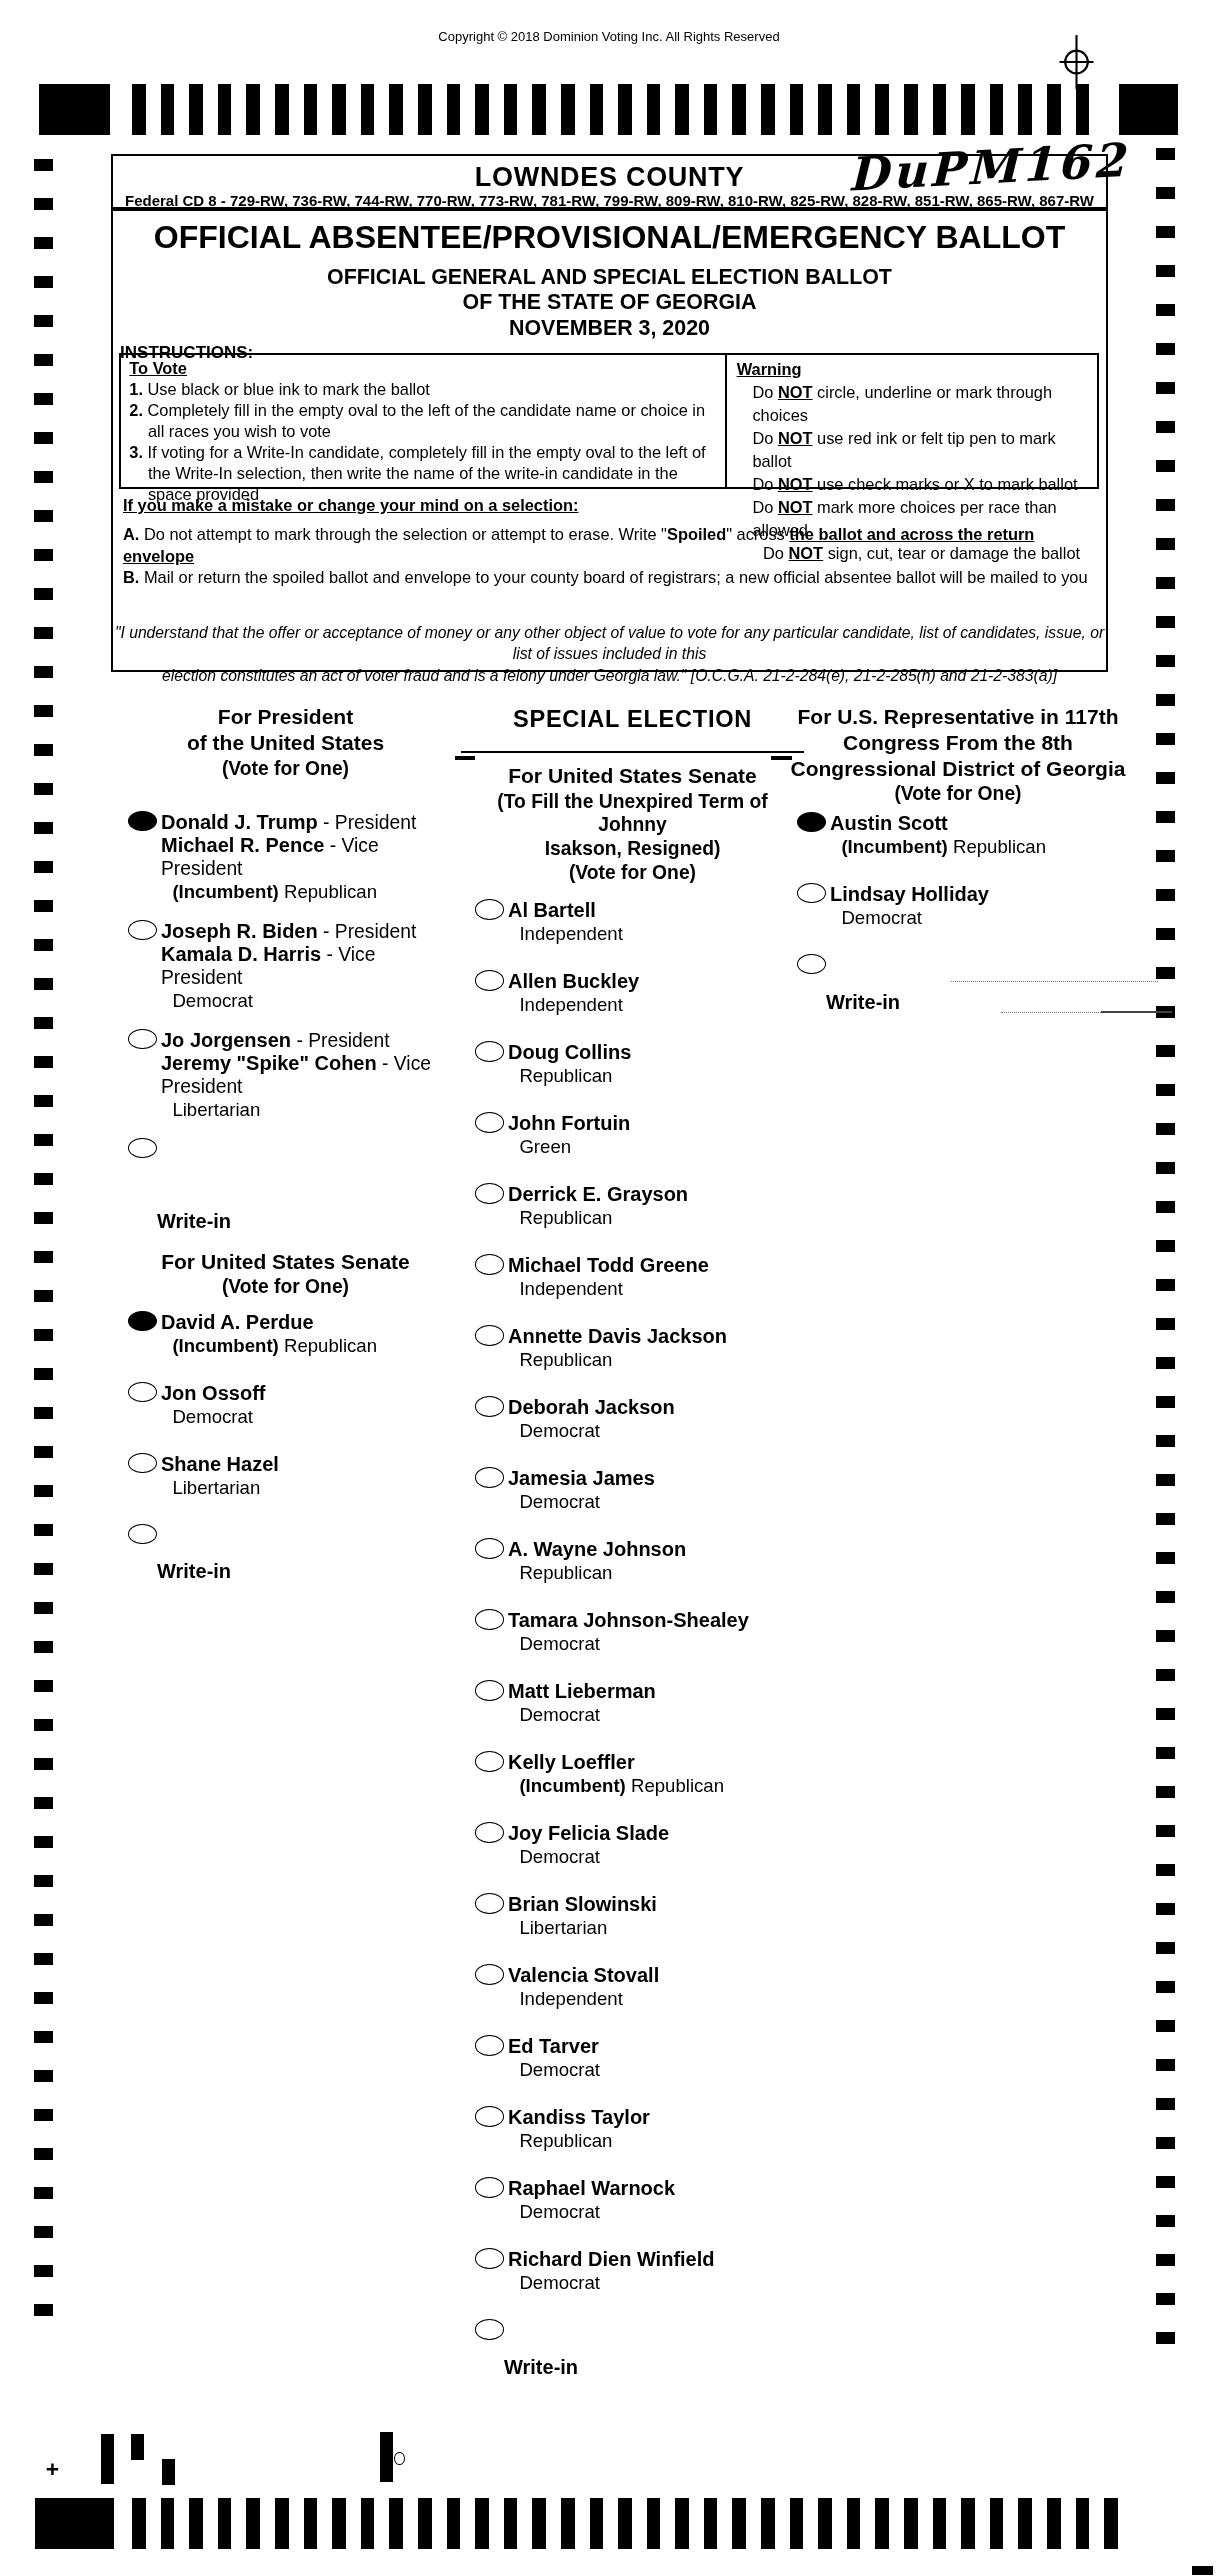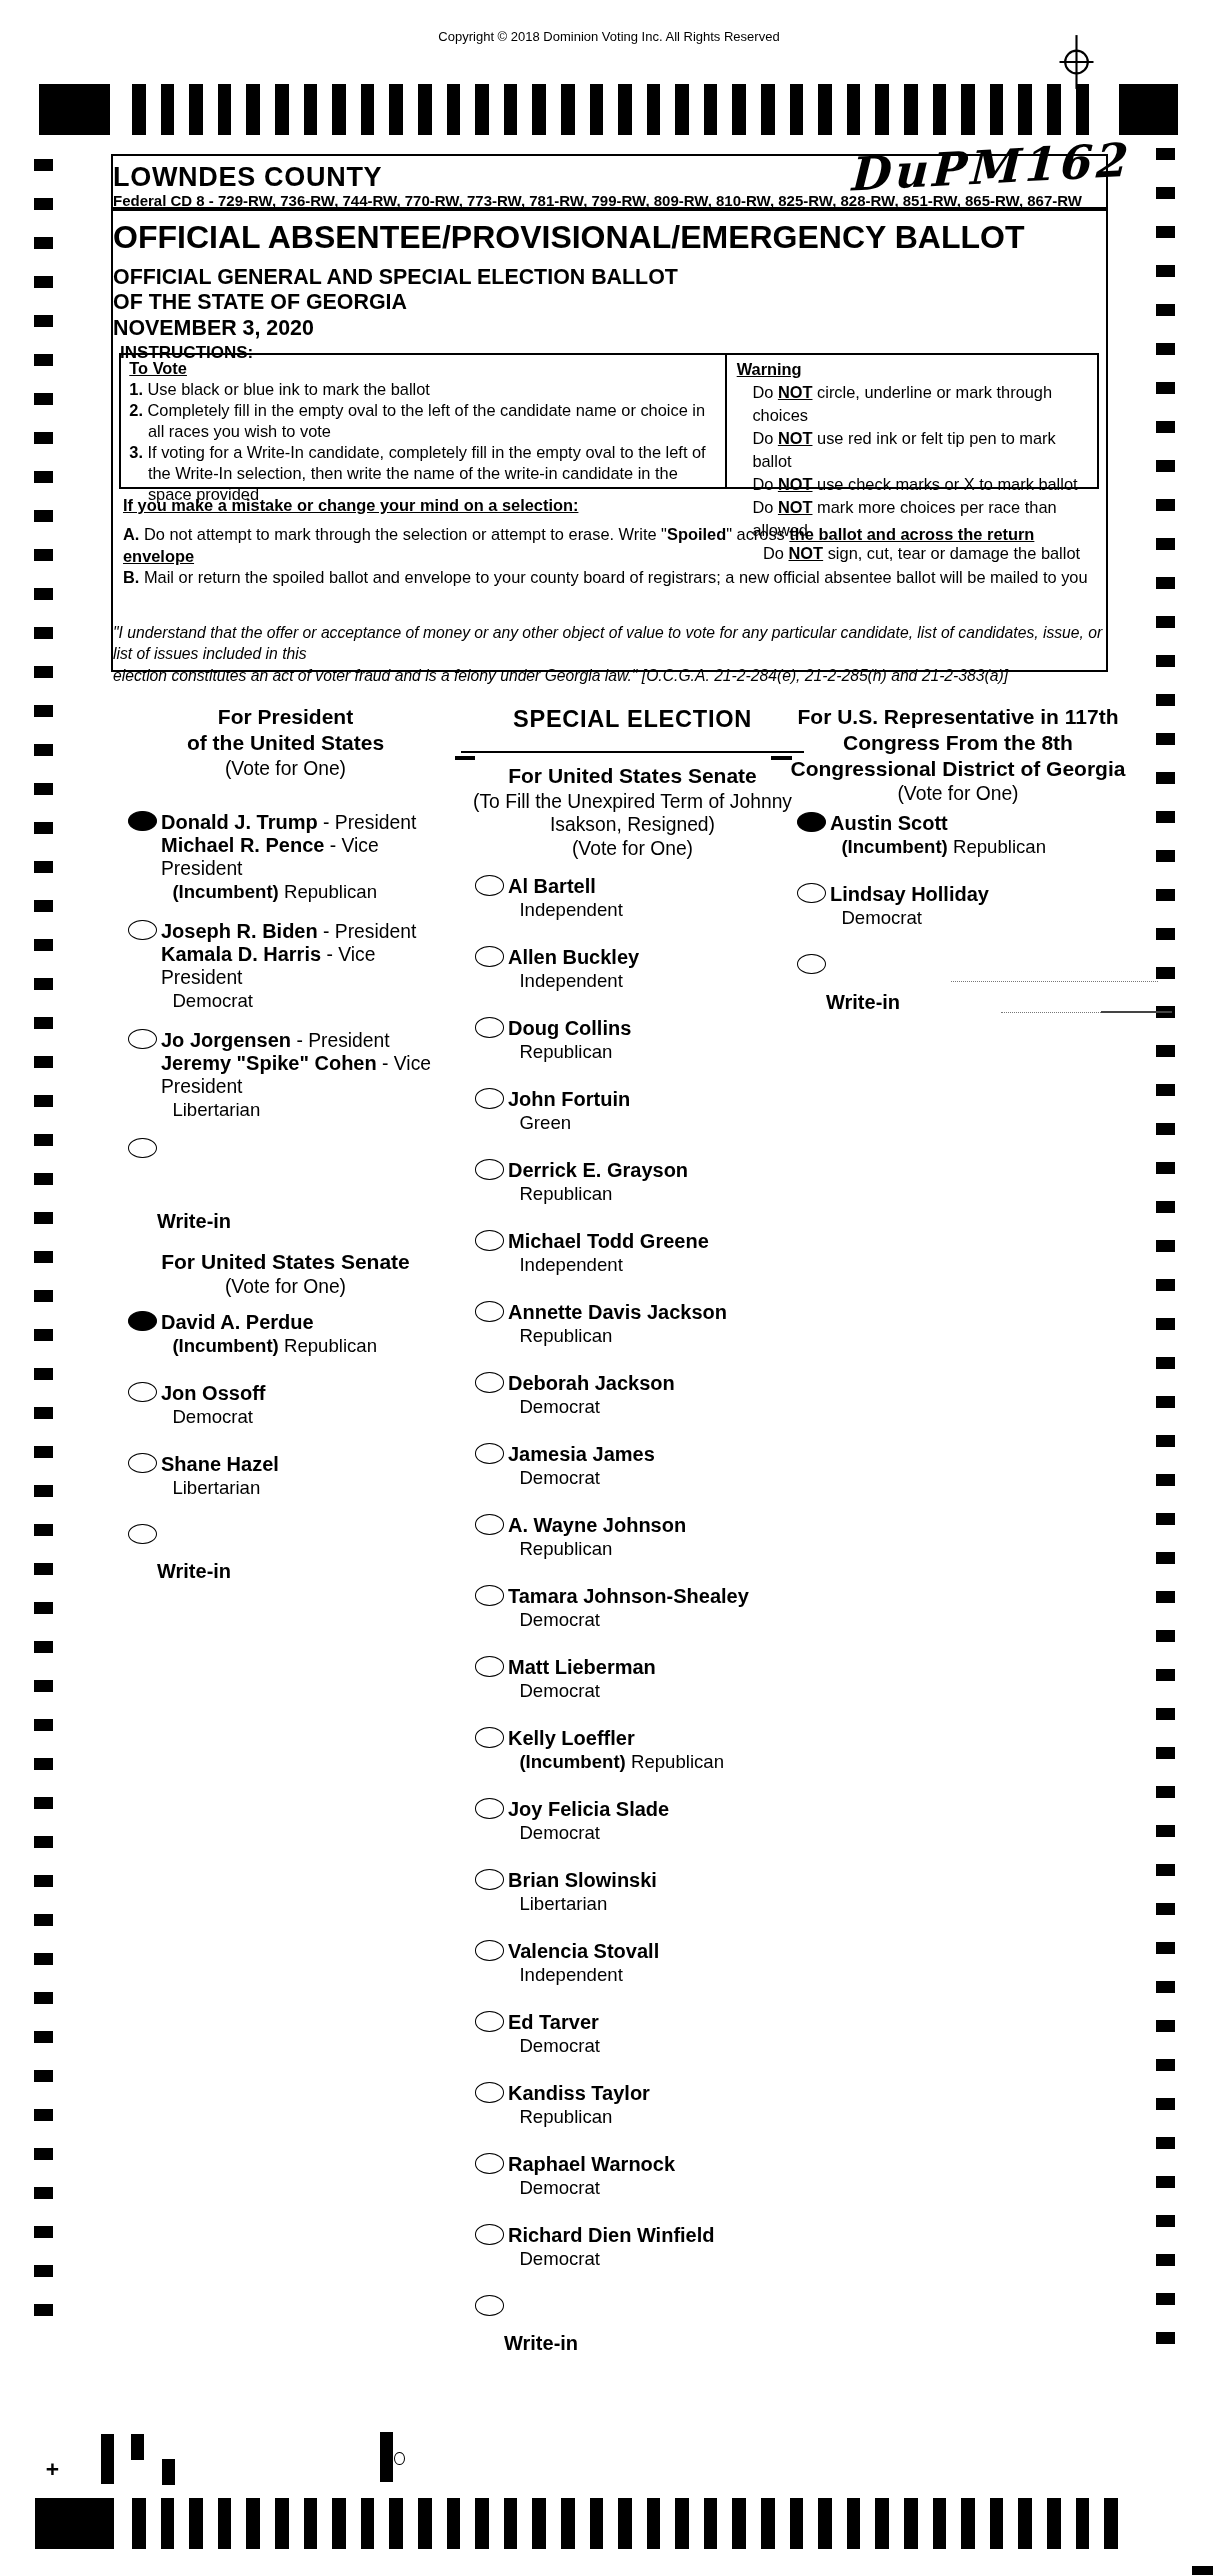--- a/index.html
+++ b/index.html
@@ -1,21 +1,21 @@
 <!DOCTYPE html>
 <html style="font-size:11.4px"><head>
 <meta charset="utf-8">
 <style>
   html,body{margin:0;padding:0}
   body{width:1218px;height:2576px;position:relative;background:#fff;color:#000;
        font-family:"Liberation Sans",sans-serif;-webkit-font-smoothing:none}
   .abs{position:absolute}
   .b{font-weight:bold}
   .u{text-decoration:underline}
-  .ctr{}
+  .ctr{text-align:center}
 
   
   .copyright{top:29px;left:0;width:100%;text-align:center;font-size:13px}
   .blk{position:absolute;background:#000}
   .bars{position:absolute;display:flex}
   .bars div{background:#000}
   #topbars{left:132px;top:84px}
   #topbars div{width:13.6px;height:51px;margin-right:15px}
   #botbars{left:132px;top:2498px}
   #botbars div{width:13.6px;height:51px;margin-right:15px}
@@ -52,21 +52,21 @@
   .mistake{position:absolute;left:10px;top:339px;width:972px;font-size:16.4px;line-height:21.4px}
   .mistake .ab{margin-top:8px}
   .oath{position:absolute;left:0;top:466px;width:100%;font-size:15.7px;line-height:21.4px;font-style:italic}
 
   
   .col{position:absolute;width:343px}
   #col1{left:114px;top:704px}
   #col2{left:461px;top:704px}
   #col3{left:783px;top:704px;width:350px}
   .rhead{text-align:center;font-weight:bold;font-size:21px;line-height:26.4px}
-  .vfo{text-align:center;font-weight:normal;font-size:19.3px;line-height:24px}
+  .vfo{text-align:center;font-weight:bold;font-size:19.3px;line-height:24px}
   .banner{text-align:center;font-weight:bold;font-size:23.6px;line-height:31px;letter-spacing:0.7px}
   .srule{height:2.1px;background:#000;margin-top:16.4px}
   .hgap1{margin-bottom:24px}
   .hgap2{margin-bottom:5.7px}
   .hgap3{margin-bottom:8.6px}
   .crow{position:relative;padding-top:5.7px;box-sizing:border-box}
   .r150 .crow{height:109px}
   .r100 .crow{height:71px}
   .oval{display:inline-block;width:27px;height:18.6px;border:1.4px solid #000;border-radius:50%;
         margin-left:14.3px;background:#fff}

